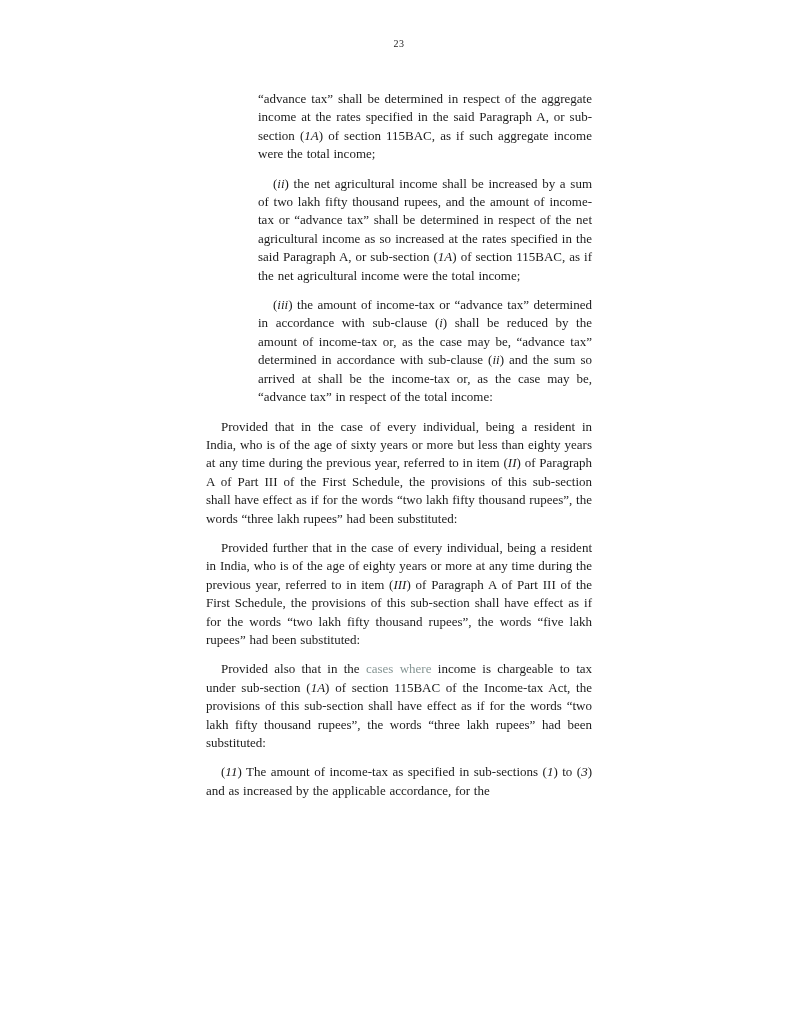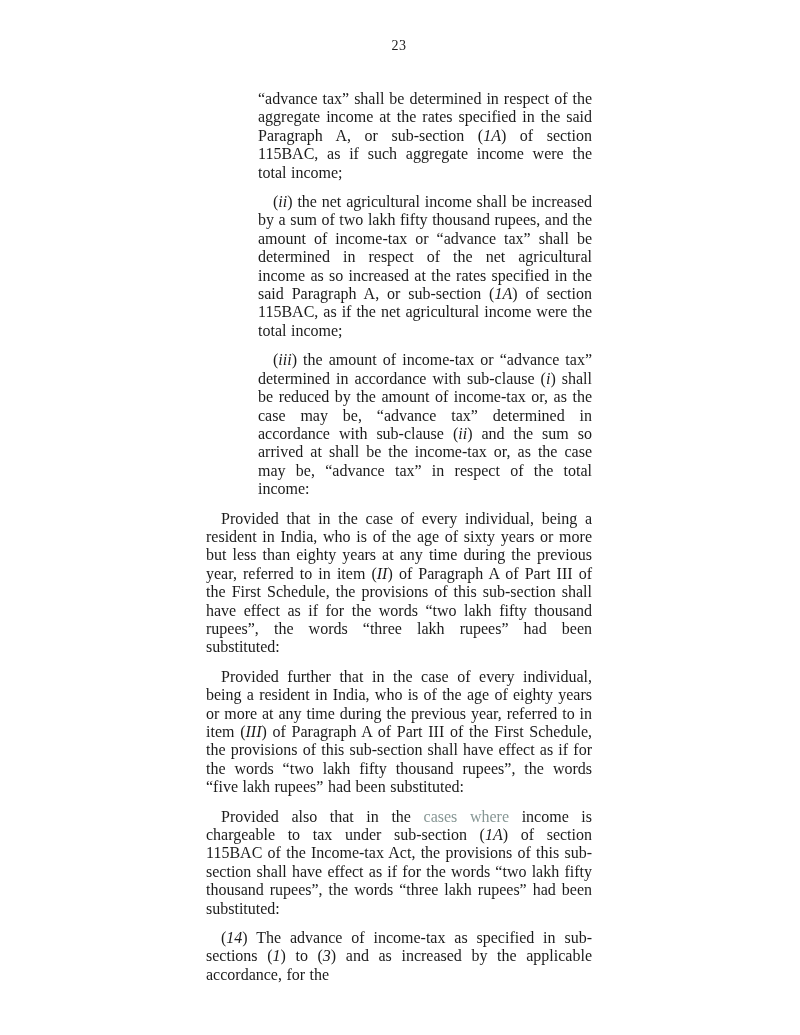--- a/index.html
+++ b/index.html
@@ -15,33 +15,33 @@
     overflow: hidden;
     font-family: "Liberation Serif", "DejaVu Serif", serif;
     color: var(--text-color, #1b1b1b);
   }
   .page-number {
     position: absolute;
     top: 38px;
     left: 206px;
     width: 386px;
     text-align: center;
-    font-size: 14px;
+    font-size: 10px;
     letter-spacing: 0.5px;
   }
   .doc-body {
     position: absolute;
     top: 90px;
     left: 206px;
     width: 386px;
   }
   p.para {
     margin: 0 0 11px 0;
     padding: 0;
-    font-size: 16px;
+    font-size: 13px;
     line-height: 18.4px;
     text-align: justify;
     word-spacing: 0.5px;
   }
   p.level-subclause {
     padding-left: 52px;
   }
   p.first-indent {
     text-indent: 15px;
   }
@@ -57,15 +57,15 @@
 
 <div class="page">
   <div class="page-number">23</div>
   <div class="doc-body" id="document-body">
       <p class="para level-subclause"><span class="">“advance tax” shall be determined in respect of the aggregate income at the rates specified in the said Paragraph A, or sub-section (</span><span class="seg-italic ">1A</span><span class="">) of section 115BAC, as if such aggregate income were the total income;</span></p>
       <p class="para level-subclause first-indent"><span class="">(</span><span class="seg-italic ">ii</span><span class="">) the net agricultural income shall be increased by a sum of two lakh fifty thousand rupees, and the amount of income-tax or “advance tax” shall be determined in respect of the net agricultural income as so increased at the rates specified in the said Paragraph A, or sub-section (</span><span class="seg-italic ">1A</span><span class="">) of section 115BAC, as if the net agricultural income were the total income;</span></p>
       <p class="para level-subclause first-indent"><span class="">(</span><span class="seg-italic ">iii</span><span class="">) the amount of income-tax or “advance tax” determined in accordance with sub-clause (</span><span class="seg-italic ">i</span><span class="">) shall be reduced by the amount of income-tax or, as the case may be, “advance tax” determined in accordance with sub-clause (</span><span class="seg-italic ">ii</span><span class="">) and the sum so arrived at shall be the income-tax or, as the case may be, “advance tax” in respect of the total income:</span></p>
       <p class="para level-main first-indent"><span class="">Provided that in the case of every individual, being a resident in India, who is of the age of sixty years or more but less than eighty years at any time during the previous year, referred to in item (</span><span class="seg-italic ">II</span><span class="">) of Paragraph A of Part III of the First Schedule, the provisions of this sub-section shall have effect as if for the words “two lakh fifty thousand rupees”, the words “three lakh rupees” had been substituted:</span></p>
       <p class="para level-main first-indent"><span class="">Provided further that in the case of every individual, being a resident in India, who is of the age of eighty years or more at any time during the previous year, referred to in item (</span><span class="seg-italic ">III</span><span class="">) of Paragraph A of Part III of the First Schedule, the provisions of this sub-section shall have effect as if for the words “two lakh fifty thousand rupees”, the words “five lakh rupees” had been substituted:</span></p>
       <p class="para level-main first-indent"><span class="">Provided also that in the </span><span class="seg-muted">cases where</span><span class=""> income is chargeable to tax under sub-section (</span><span class="seg-italic ">1A</span><span class="">) of section 115BAC of the Income-tax Act, the provisions of this sub-section shall have effect as if for the words “two lakh fifty thousand rupees”, the words “three lakh rupees” had been substituted:</span></p>
-      <p class="para level-main first-indent"><span class="">(</span><span class="seg-italic ">14</span><span class="">) The advance of income-tax as specified in sub-sections (</span><span class="seg-italic ">1</span><span class="">) to (</span><span class="seg-italic ">3</span><span class="">) and as increased by the applicable accordance, for the</span></p>
+      <p class="para level-main first-indent"><span class="">(</span><span class="seg-italic ">11</span><span class="">) The amount of income-tax as specified in sub-sections (</span><span class="seg-italic ">1</span><span class="">) to (</span><span class="seg-italic ">3</span><span class="">) and as increased by the applicable accordance, for the</span></p>
     </div>
 </div>
 
 </body></html>

